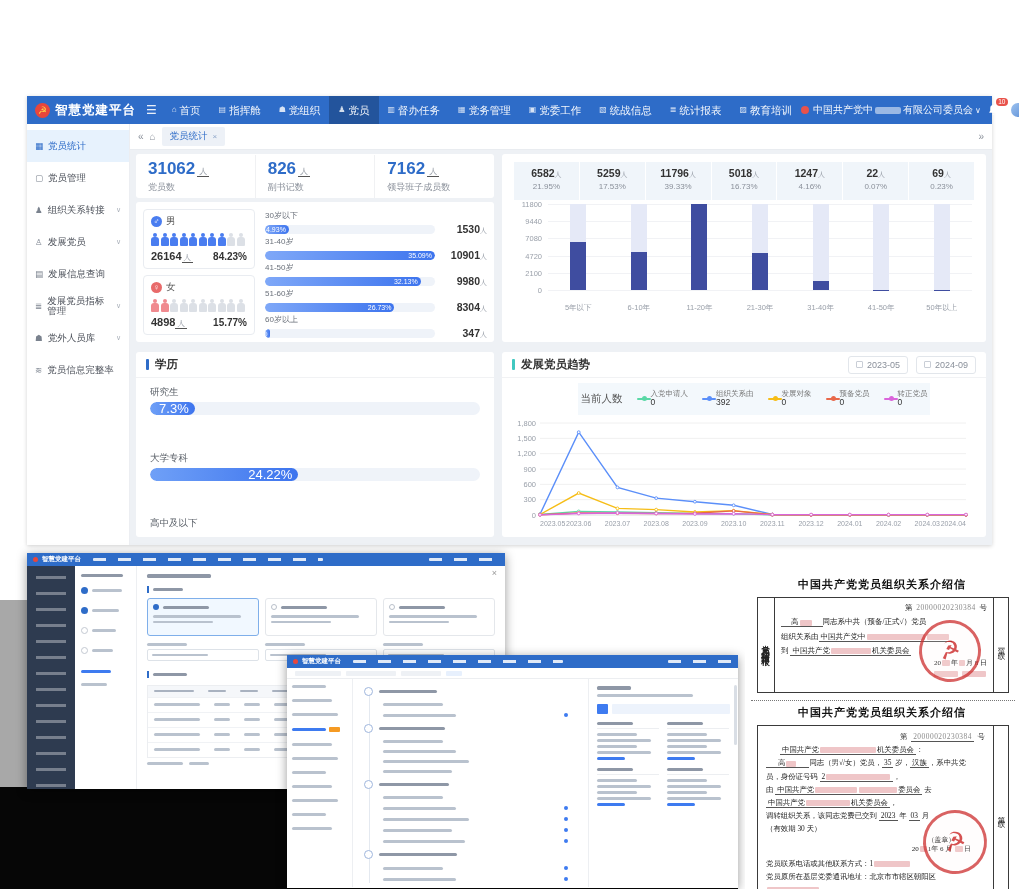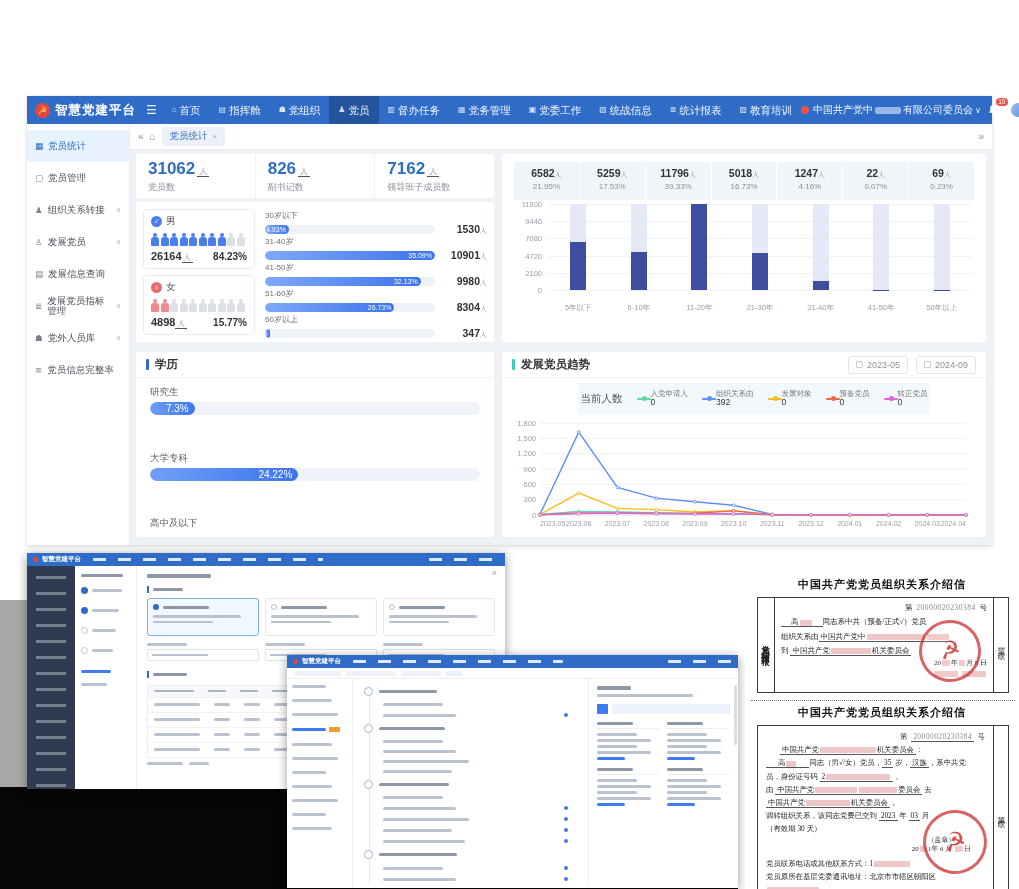--- a/index.html
+++ b/index.html
@@ -109,21 +109,21 @@
   .pa-fill{position:absolute;left:50%;transform:translateX(-50%);bottom:0;width:16px;background:#3F4DA0}
   .pa-x{display:flex;margin:13px 14px 0 46px}
   .pa-x div{flex:1;text-align:center;font-size:7.5px;color:#9aa0aa}
 
   
   .edu-body{padding:8px 14px 4px 14px;display:flex;flex-direction:column;justify-content:space-between;height:calc(100% - 26px)}
   .edu-row .el{font-size:9.5px;color:#5a6068;margin-bottom:3px}
   .edu-track{height:13px;background:#EFF3F9;border-radius:7px;position:relative;overflow:hidden}
   .edu-fill{position:absolute;left:0;top:0;bottom:0;border-radius:7px;background:linear-gradient(90deg,#6FA0F7,#3D74EE);
             display:flex;align-items:center;justify-content:flex-end}
-  .edu-fill span{font-size:10px;color:#fff;padding-right:6px}
+  .edu-fill span{font-size:13px;color:#fff;padding-right:6px}
 
   
   .date-chip{display:flex;align-items:center;gap:4px;border:1px solid #E2E6EB;border-radius:3px;
              height:18px;padding:0 7px;font-size:9px;color:#8a909a;margin-left:8px}
   .date-chip .cal{width:7px;height:7px;border:1px solid #C9CED6;border-radius:1px}
   .head-sp{flex:1}
   .legend{display:flex;align-items:center;justify-content:center;gap:14px;background:#F3F8FC;margin:5px 56px 0 76px;height:32px}
   .lg-title{font-size:10.5px;color:#555}
   .lg-item{display:flex;align-items:center;gap:0}
   .lg-mark{position:relative;width:14px;height:2px;border-radius:1px}

